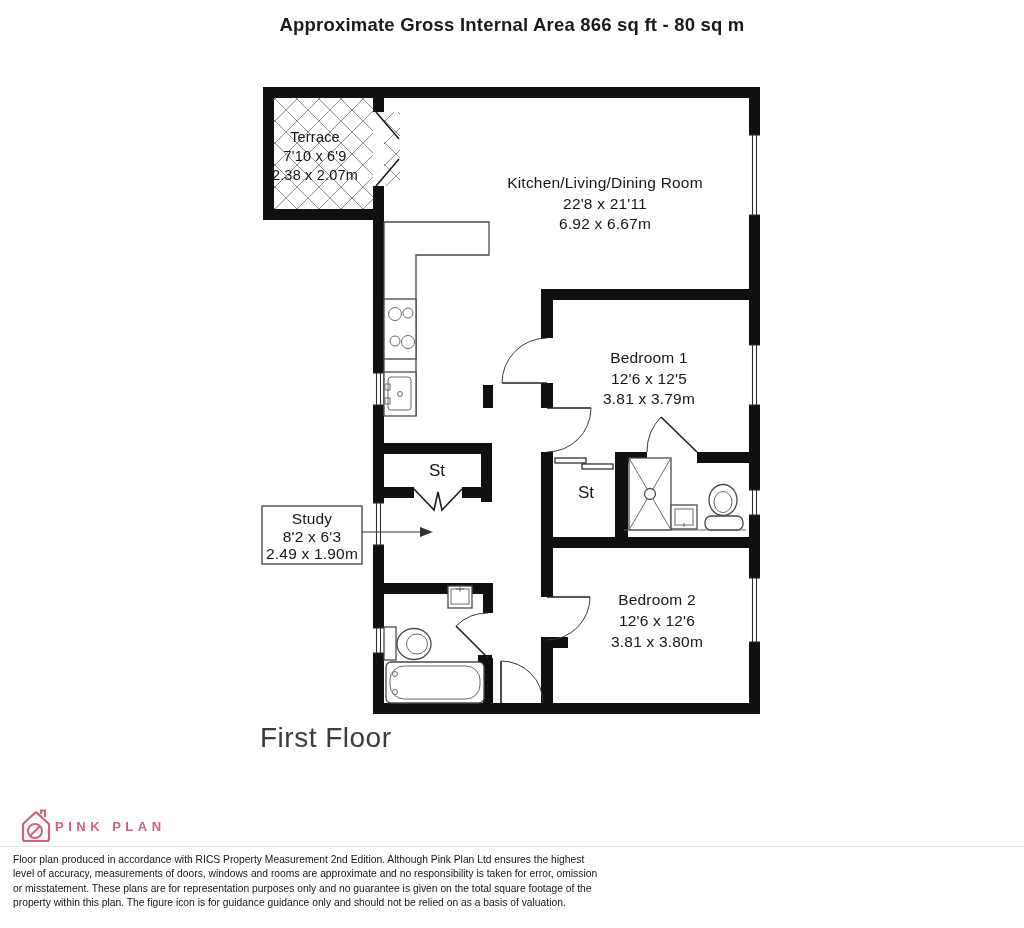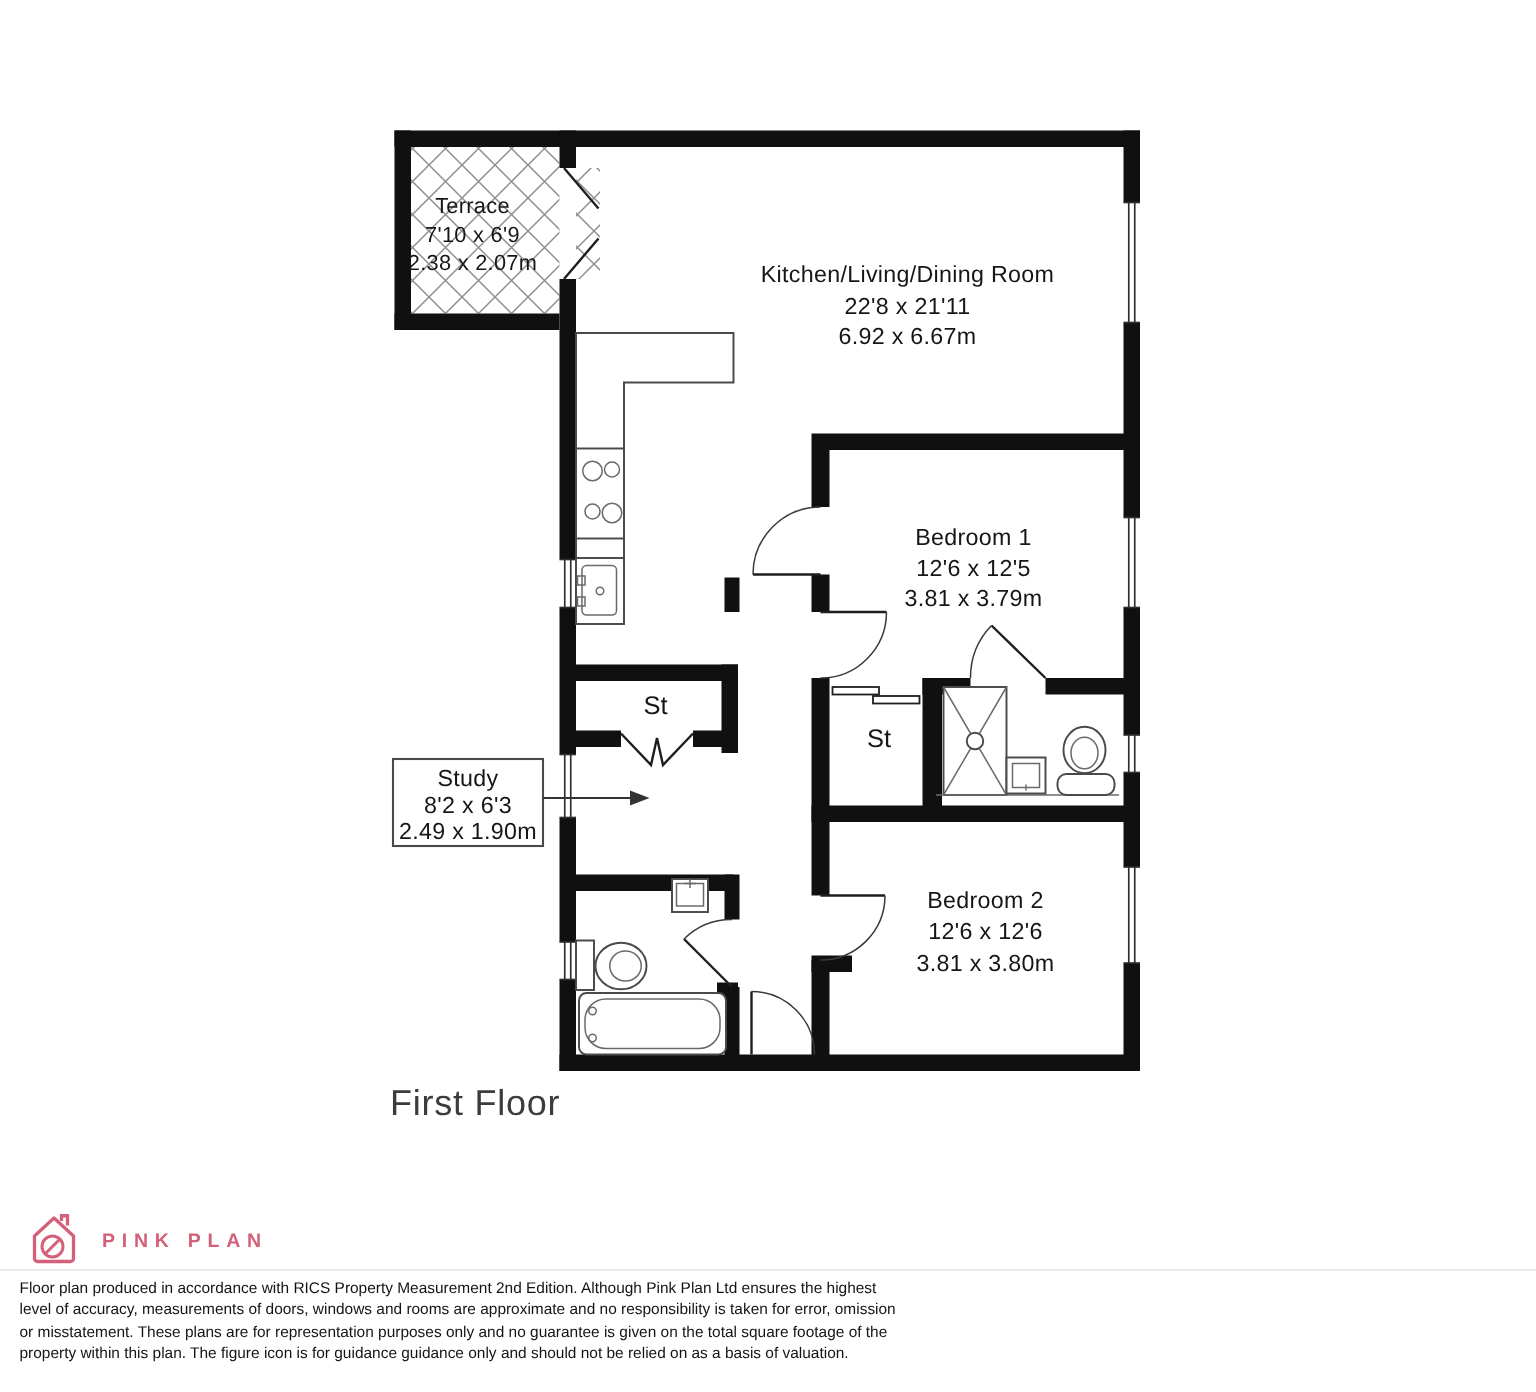--- a/index.html
+++ b/index.html
@@ -16,40 +16,41 @@
   .fix  { fill:#ffffff; stroke:#4a4a4a; stroke-width:1.3; }
   .fixthin { fill:none; stroke:#6a6a6a; stroke-width:1; }
   .door { fill:none; stroke:#1e1e1e; stroke-width:1.6; }
   .arc  { fill:none; stroke:#3a3a3a; stroke-width:1; }
   .winline { stroke:#2e2e2e; stroke-width:1.1; }
   .rlabel { font-family:"Liberation Sans",sans-serif; font-size:15.5px; fill:#161616;
             text-anchor:middle; letter-spacing:0.2px; }
   .rlabel.small { font-size:14.5px; }
   .stlabel { font-family:"Liberation Sans",sans-serif; font-size:17px; fill:#161616; text-anchor:middle; }
 
-  .first-floor { position:absolute; left:260px; top:722px; font-size:24px; color:#3c3c3c;
+  .first-floor { position:absolute; left:260px; top:722px; font-size:28px; color:#3c3c3c;
                  letter-spacing:0.5px; }
 
   .brandrow { position:absolute; left:20px; top:808px; height:36px; display:flex; align-items:center; }
-  .brand-text { color:var(--pink); font-size:13px; font-weight:bold; letter-spacing:4.5px; margin-left:16px; }
+  .brand-text { color:var(--pink); font-size:13px; font-weight:bold; letter-spacing:4.5px; margin-left:3px; }
   .divider { position:absolute; left:0; top:846px; width:1024px; height:1px; background:#e4e4e4; }
   .disclaimer { position:absolute; left:13px; top:853px; font-size:10.3px; line-height:14.4px; color:#141414; }
   .disclaimer div { white-space:nowrap; }
 
   .cheffins { position:absolute; left:882px; top:860px; width:130px; height:48px;
               background:var(--navy); border:3px solid var(--gold); border-radius:3px;
               display:flex; align-items:center; justify-content:center; box-shadow:0 0 0 1px #fff inset; }
   .cheffins span { color:#ffffff; font-weight:bold; font-size:22px; letter-spacing:0.5px;
                    font-family:"Liberation Sans",sans-serif; }
 </style>
 </head>
 <body>
 
 <div id="page">
 
+  <div class="title">Approximate Gross Internal Area 866 sq ft - 80 sq m</div>
 
   <svg class="plan" width="1024" height="790" viewBox="0 0 1024 790">
     <defs>
       <pattern id="hatch" width="22" height="22" patternUnits="userSpaceOnUse">
         <path d="M0,0 L22,22 M22,0 L0,22" stroke="#8f8f8f" stroke-width="1" fill="none"></path>
       </pattern>
     </defs>
 
     <g>
       <rect x="274" y="98" width="99" height="111" fill="url(#hatch)"></rect>

